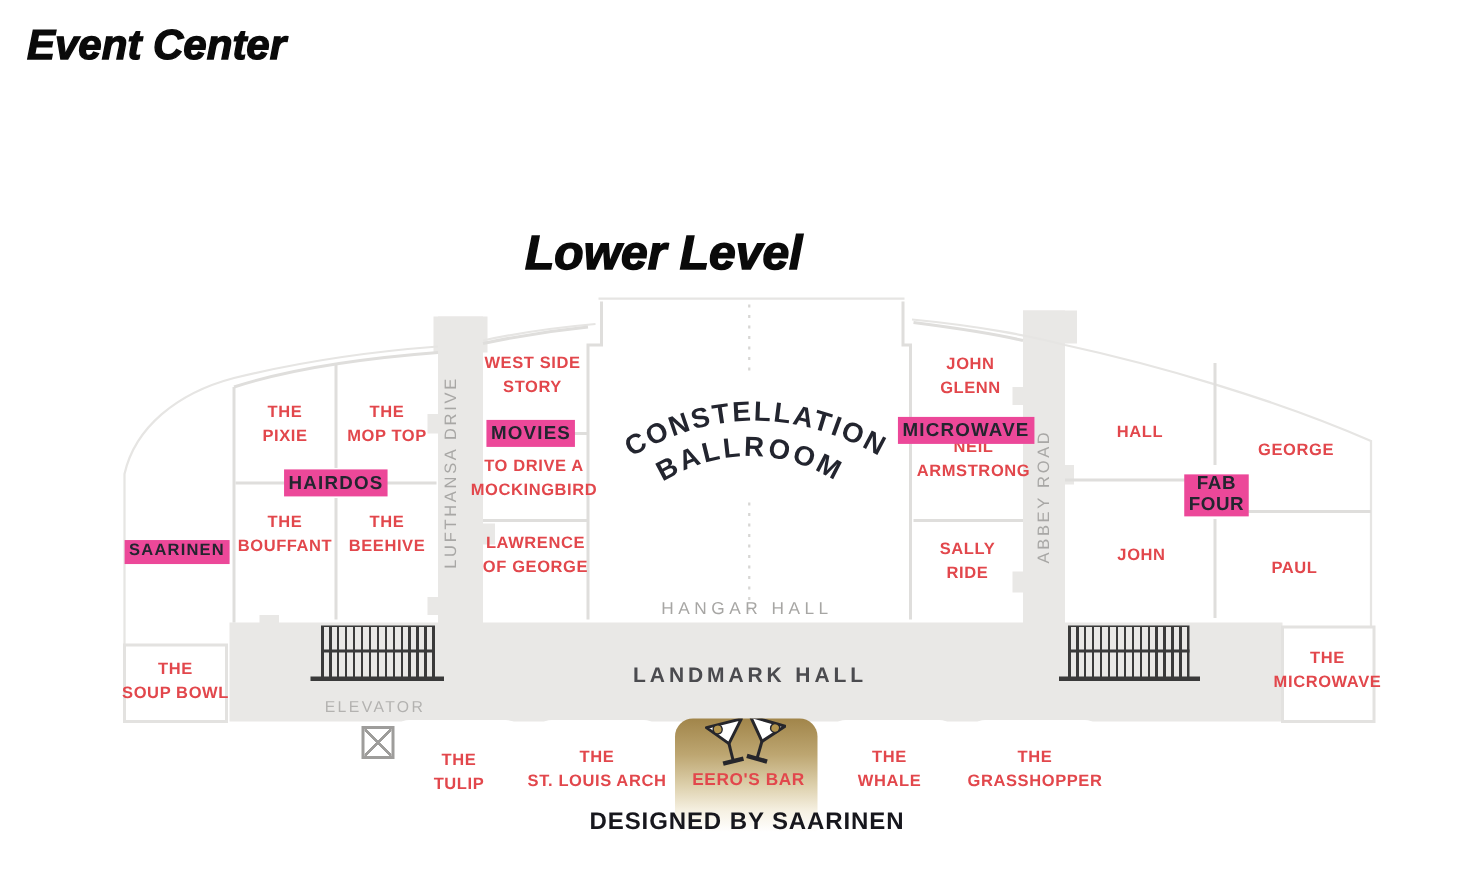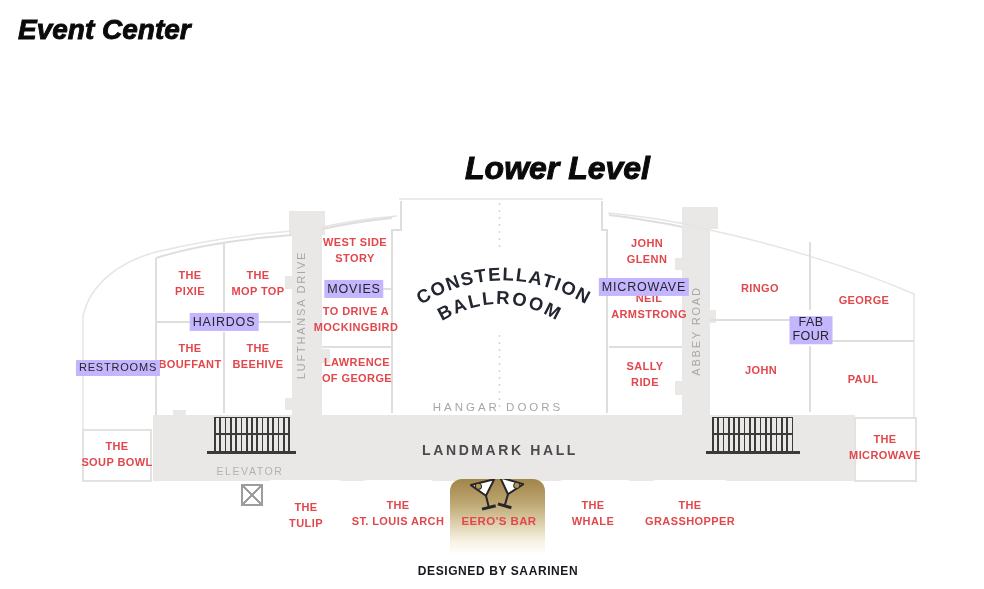--- a/index.html
+++ b/index.html
@@ -9,40 +9,40 @@
     font-family:"Liberation Sans", sans-serif;
   }
 
   
   .page-title {
     position:absolute; left:18px; top:14px;
     font-style:italic; font-weight:700; font-size:28px; color:#0a0a0a;
     -webkit-text-stroke:0.9px #0a0a0a; letter-spacing:0;
   }
   .level-title {
-    position:absolute; left:350px; top:150px; width:300px; text-align:right;
+    position:absolute; left:350px; top:150px; width:300px; text-align:left;
     font-style:italic; font-weight:700; font-size:32px; color:#0a0a0a;
     -webkit-text-stroke:1px #0a0a0a;
   }
 
   
   .lbl {
     position:absolute; white-space:pre-line; text-align:center;
     transform:translate(-50%,-50%); z-index:5; line-height:1.45;
   }
   .red  { color:#e2474c; font-weight:700; font-size:11px; letter-spacing:.4px; }
-  .dark { color:#23252f; font-weight:400; font-size:12.5px; letter-spacing:.8px;
-          background:#c4b5fd; padding:0 3px; }
+  .dark { color:#23252f; font-weight:700; font-size:12.5px; letter-spacing:.8px;
+          background:#ec4899; padding:0 3px; }
   .dark2l { line-height:1.1; letter-spacing:.4px; }
   .muted { color:#a8a7a5; font-weight:400; font-size:11px; letter-spacing:1.8px; }
   .rot { transform:translate(-50%,-50%) rotate(-90deg); white-space:nowrap; }
   .hangar   { color:#a7a6a4; font-weight:400; font-size:11.5px; letter-spacing:3px; }
   .landmark { color:#4b4b4f; font-weight:700; font-size:14px;  letter-spacing:2.6px; }
   .elev-lbl { color:#b3b2b0; font-weight:400; font-size:10.5px; letter-spacing:1.6px; }
-  .designed { color:#17171d; font-weight:700; font-size:12px; letter-spacing:.6px; z-index:8; white-space:nowrap;margin-top:24px; }
+  .designed { color:#17171d; font-weight:700; font-size:16px; letter-spacing:.6px; z-index:8; white-space:nowrap; }
 
   
   .bbox {
     position:absolute; top:480px; height:85px; background:#fff;
     border-radius:12px; z-index:3;
   }
   .bbox.gold {
     top:479px; height:86px;
     background:linear-gradient(180deg,#a1854a 0%,#bda671 28%,#ddd0ac 52%,#f6f1e3 72%,#ffffff 88%);
   }
@@ -178,44 +178,44 @@
 <div class="lbl red" style="left:356px;top:320px">TO DRIVE A
 MOCKINGBIRD</div>
 <div class="lbl red" style="left:357px;top:371px">LAWRENCE
 OF GEORGE</div>
 <div class="lbl red" style="left:647px;top:252px">JOHN
 GLENN</div>
 <div class="lbl red" style="left:649px;top:307px">NEIL
 ARMSTRONG</div>
 <div class="lbl red" style="left:645px;top:375px">SALLY
 RIDE</div>
-<div class="lbl red" style="left:760px;top:289px">RINGO</div>
+<div class="lbl red" style="left:760px;top:289px">HALL</div>
 <div class="lbl red" style="left:864px;top:301px">GEORGE</div>
 <div class="lbl red" style="left:761px;top:371px">JOHN</div>
 <div class="lbl red" style="left:863px;top:380px">PAUL</div>
 <div class="lbl red" style="left:117px;top:455px">THE
 SOUP BOWL</div>
 <div class="lbl red" style="left:885px;top:448px">THE
 MICROWAVE</div>
 <div class="lbl red" style="left:306px;top:516px">THE
 TULIP</div>
 <div class="lbl red" style="left:398px;top:514px">THE
 ST. LOUIS ARCH</div>
 <div class="lbl red eero-lbl" style="left:499px;top:521px">EERO'S BAR</div>
 <div class="lbl red" style="left:593px;top:514px">THE
 WHALE</div>
 <div class="lbl red" style="left:690px;top:514px">THE
 GRASSHOPPER</div>
 
-<div class="lbl dark" style="left:118px;top:368px;font-size:11px">RESTROOMS</div>
+<div class="lbl dark" style="left:118px;top:368px;font-size:11px">SAARINEN</div>
 <div class="lbl dark" style="left:224px;top:322px">HAIRDOS</div>
 <div class="lbl dark" style="left:354px;top:289px">MOVIES</div>
 <div class="lbl dark" style="left:644px;top:287px">MICROWAVE</div>
 <div class="lbl dark dark2l" style="left:811px;top:330px">FAB
 FOUR</div>
 
 <div class="lbl muted rot" style="left:302px;top:315px">LUFTHANSA DRIVE</div>
 <div class="lbl muted rot" style="left:697px;top:331px">ABBEY ROAD</div>
-<div class="lbl hangar" style="left:498px;top:407px">HANGAR DOORS</div>
+<div class="lbl hangar" style="left:498px;top:407px">HANGAR HALL</div>
 <div class="lbl landmark" style="left:500px;top:450px">LANDMARK HALL</div>
 <div class="lbl elev-lbl" style="left:250px;top:472px">ELEVATOR</div>
 
 <div class="lbl designed" style="left:498px;top:548px">DESIGNED BY SAARINEN</div>
 
 </body></html>

